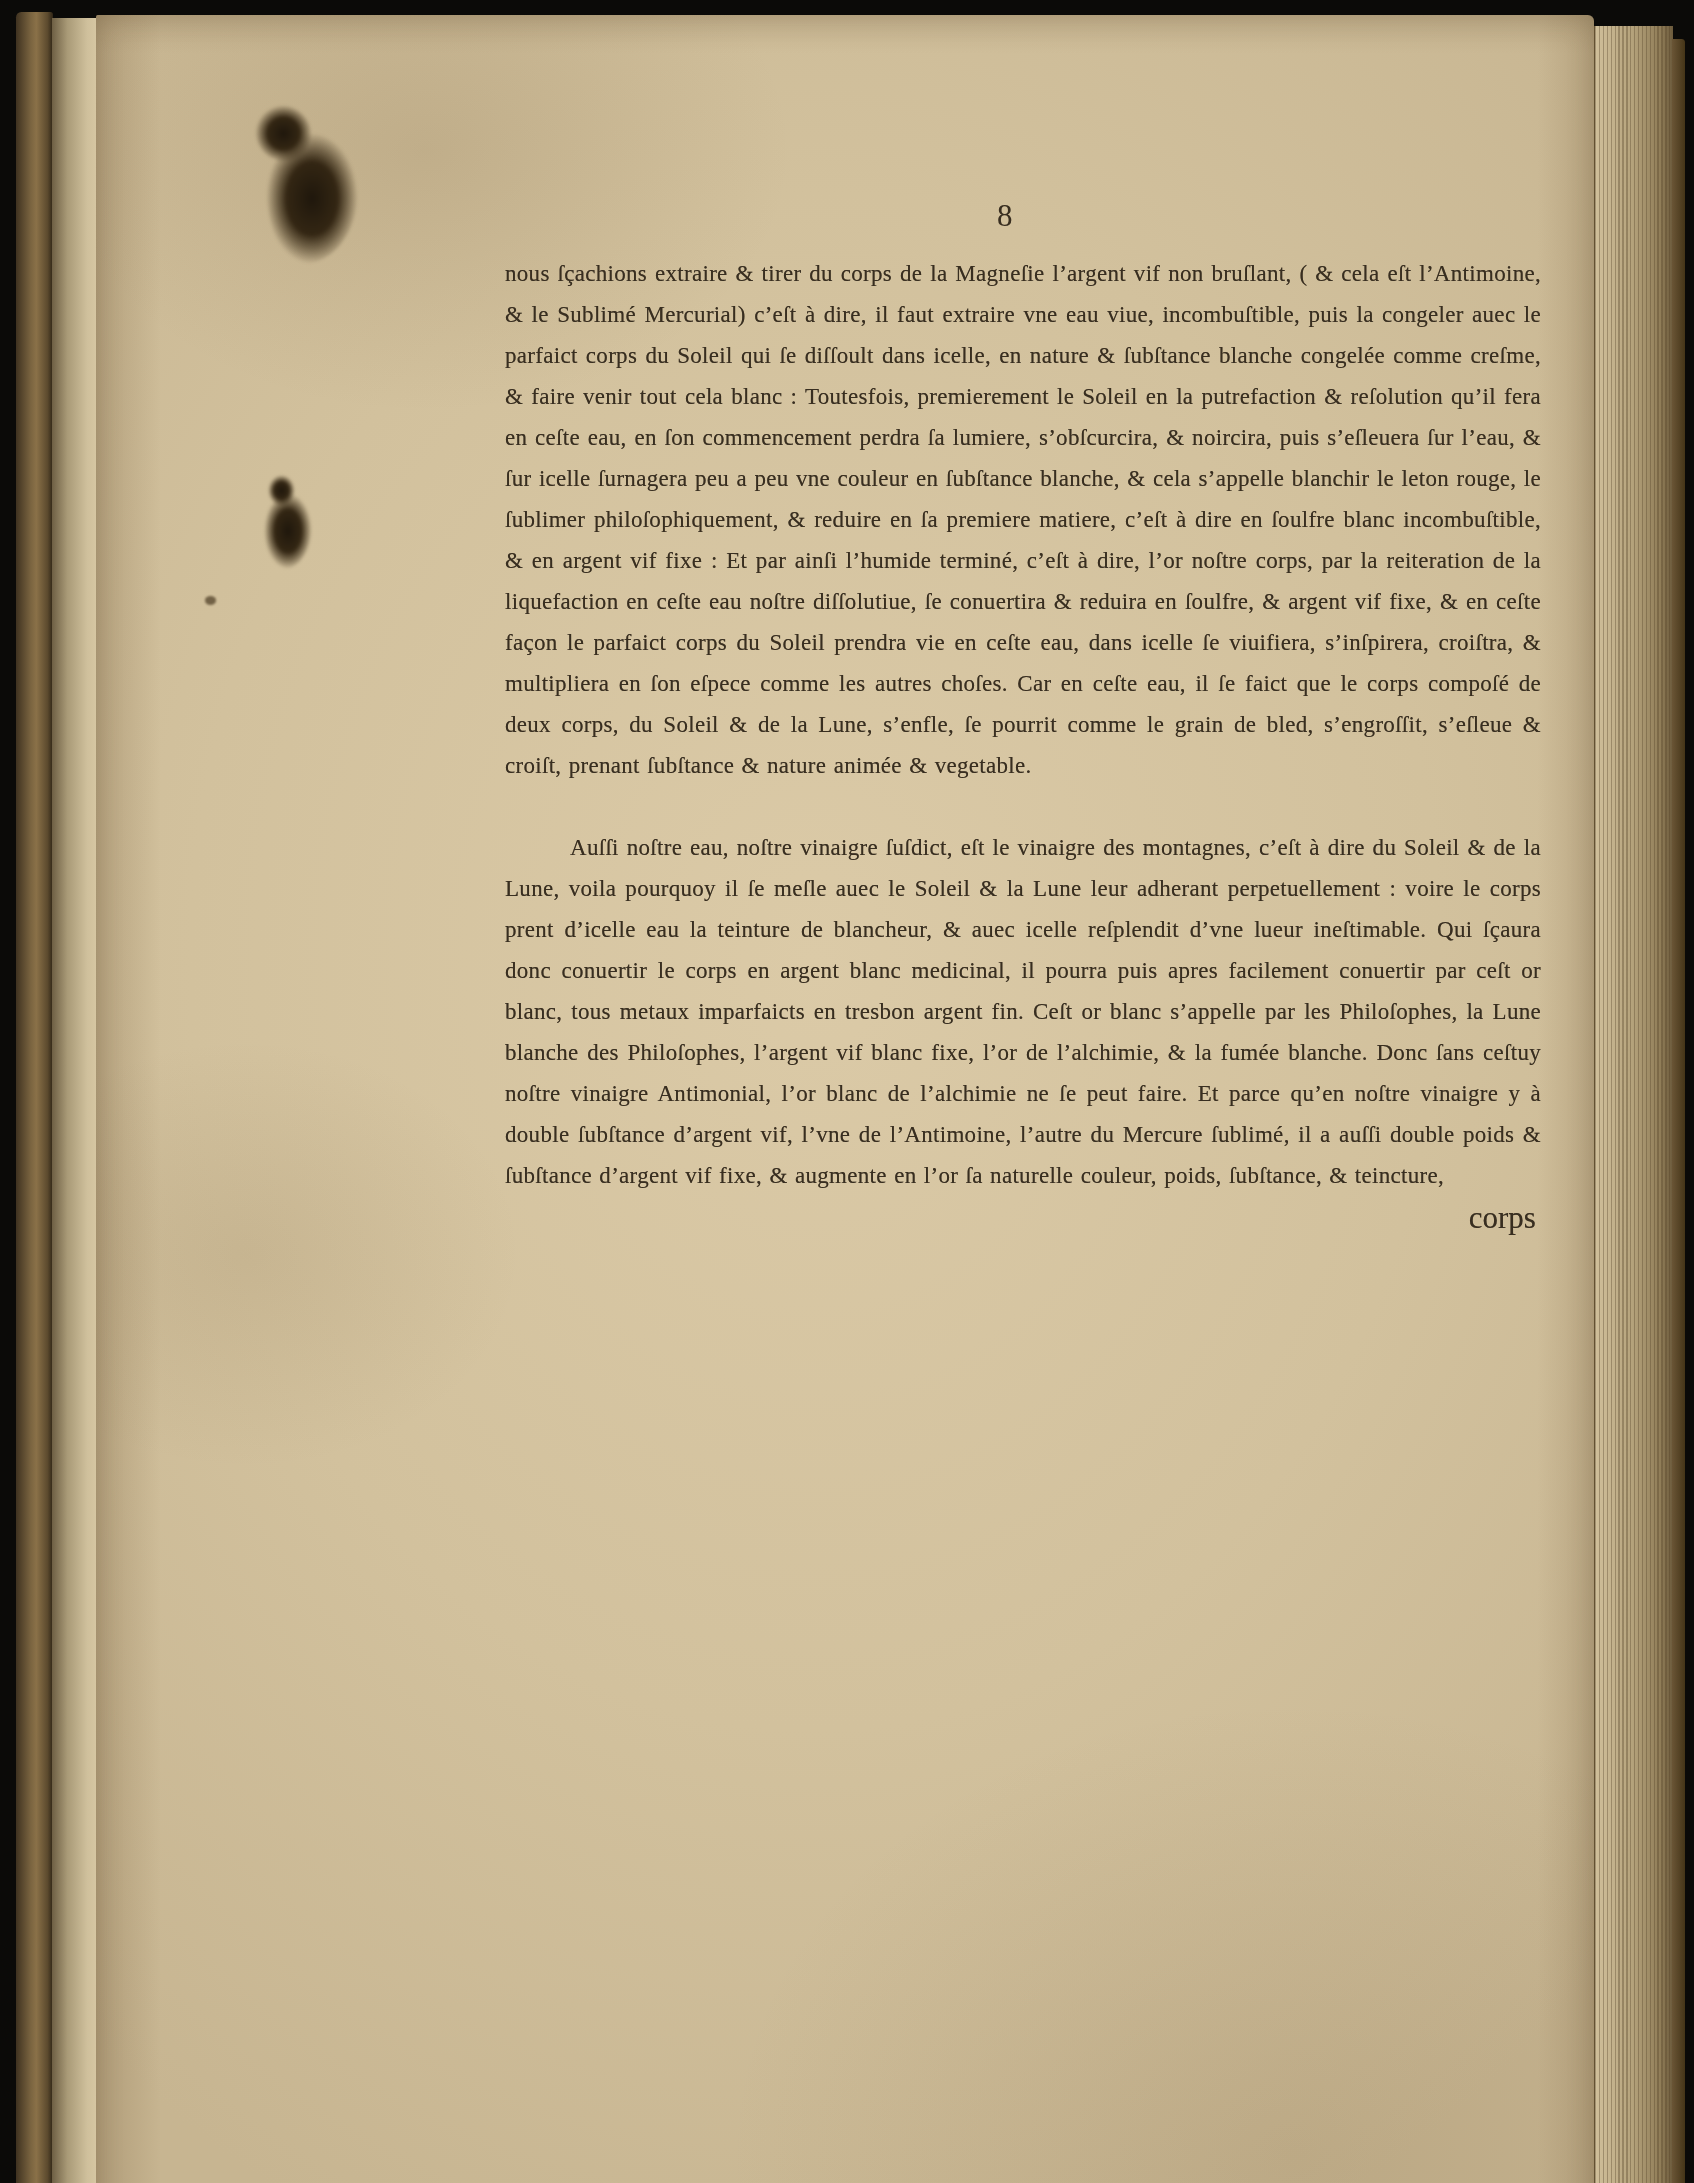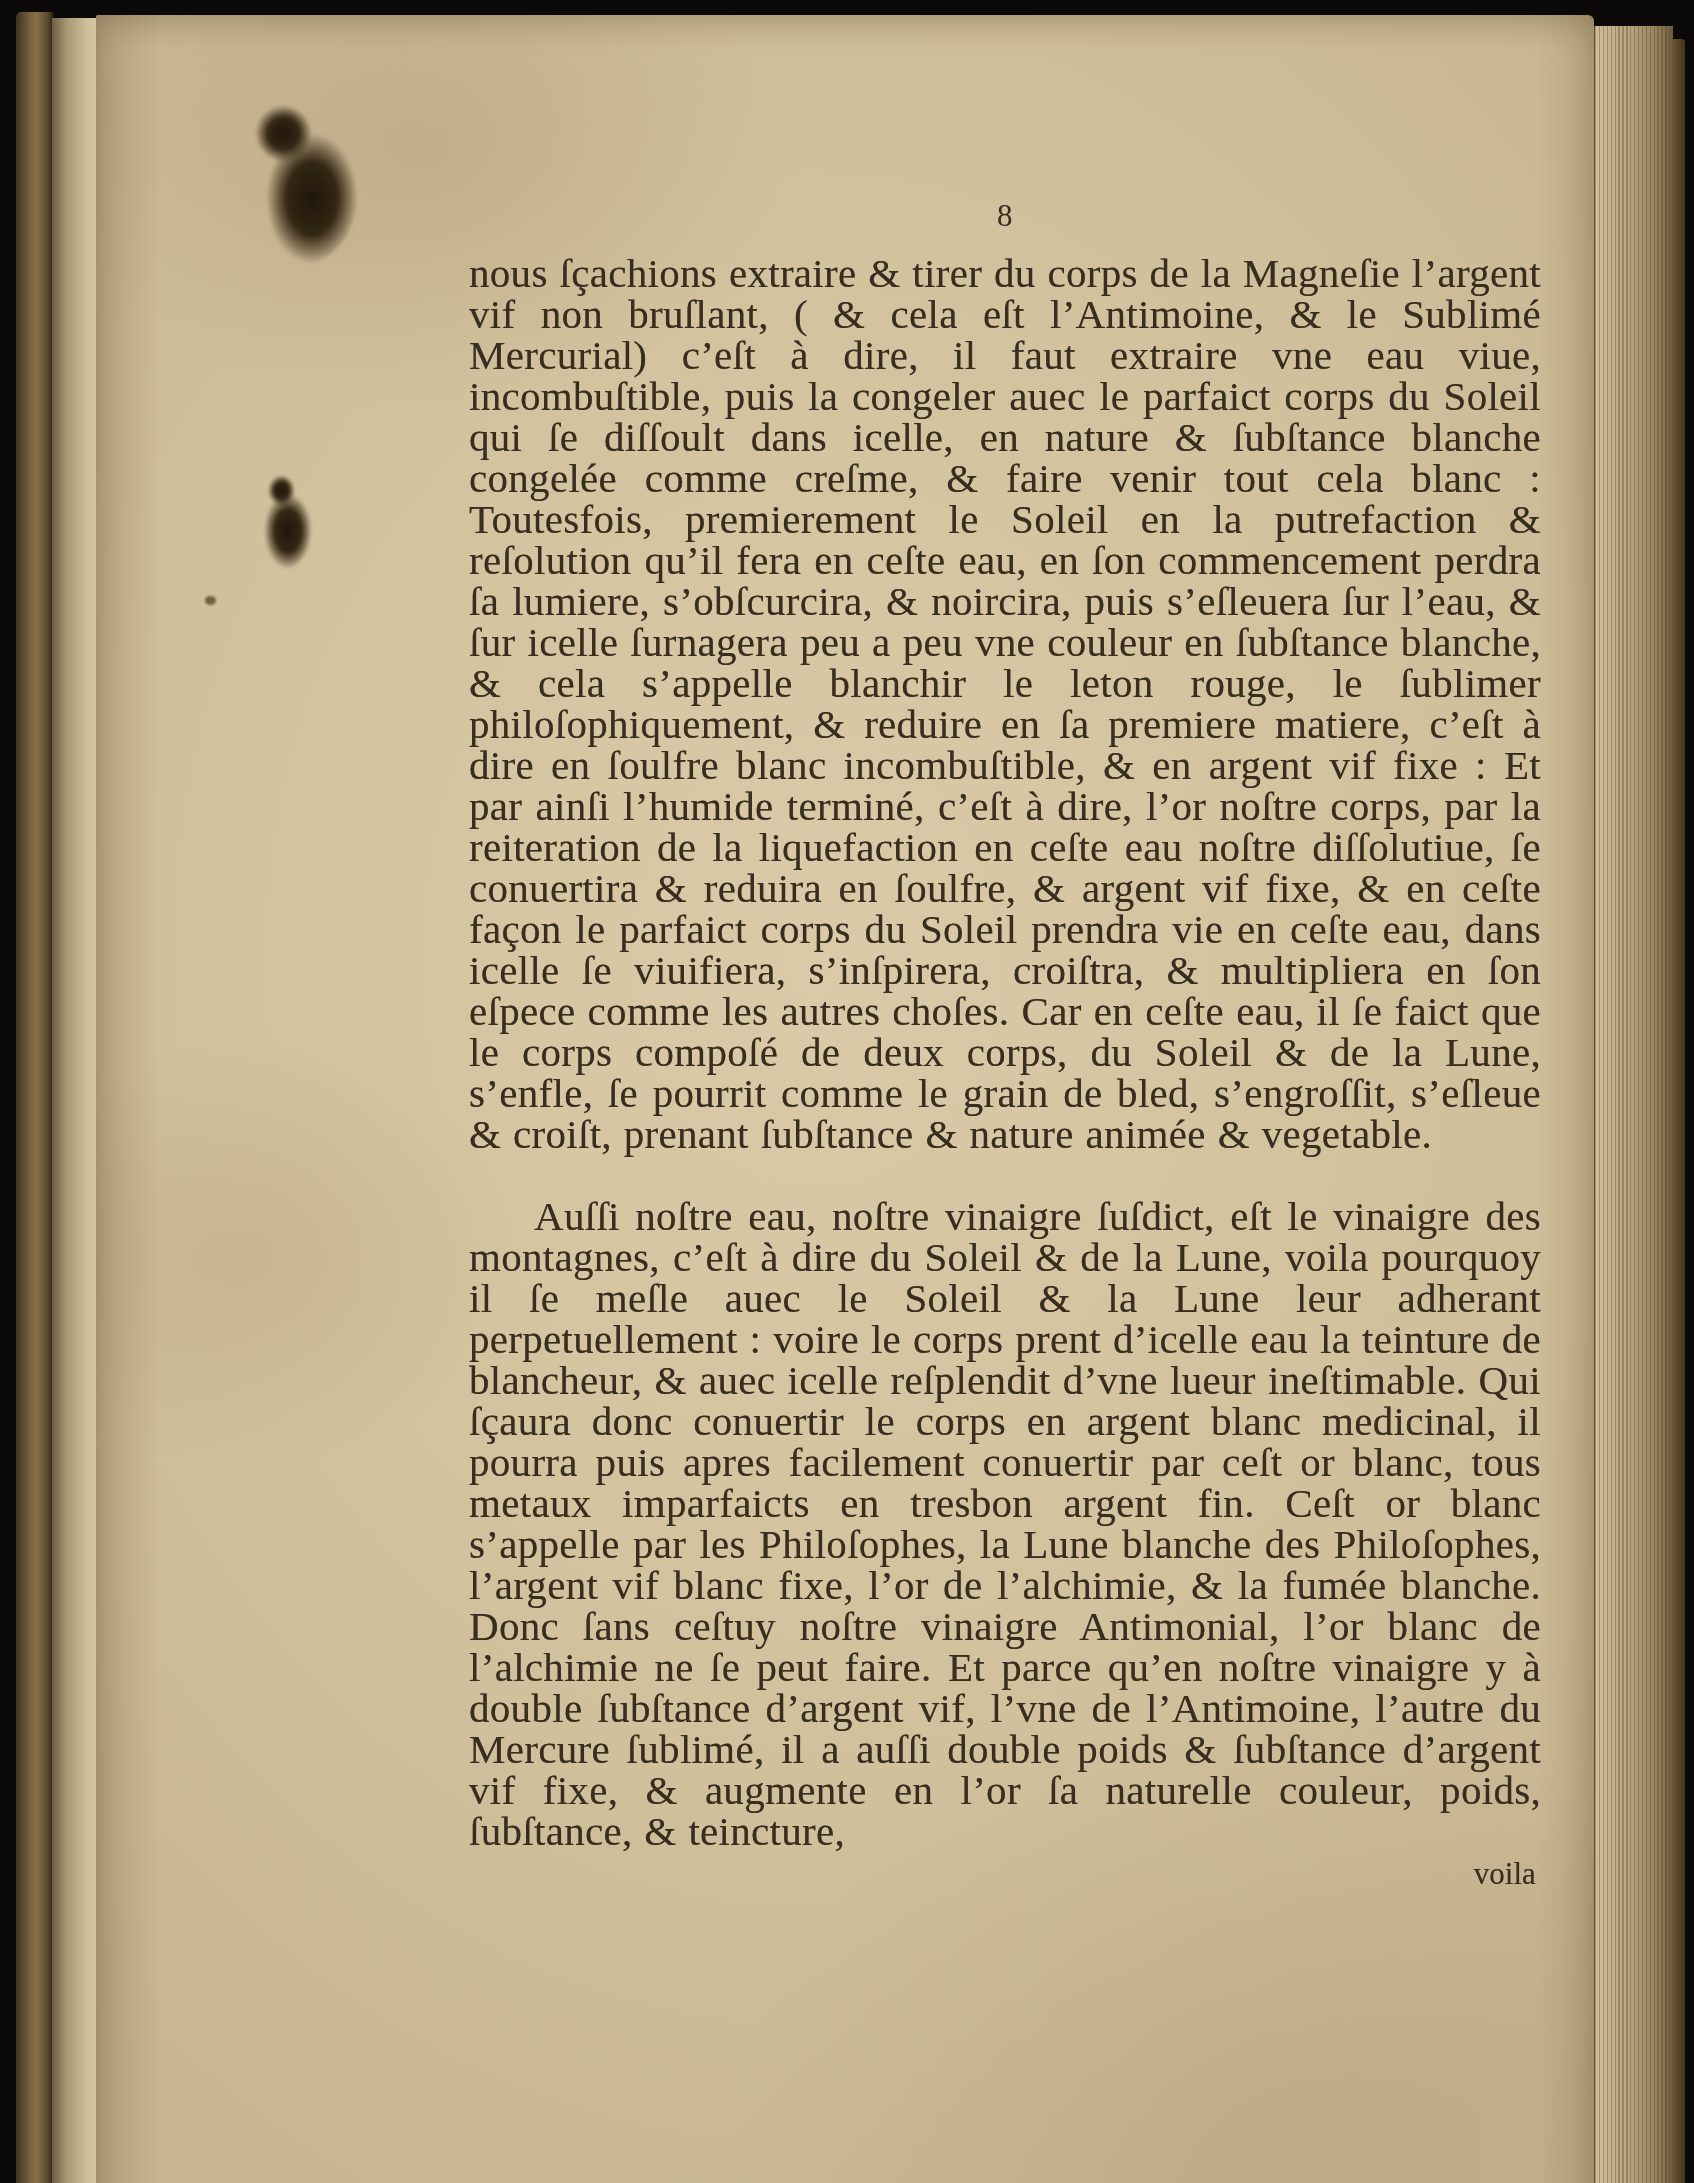--- a/index.html
+++ b/index.html
@@ -94,26 +94,27 @@
     position:absolute; left:373px; top:183px; width:1072px;
     color:var(--ink);
   }
   .page-number{
     text-align:center;
     font-size:31px;
     margin-bottom:19px;
     letter-spacing:0.4px;
   }
   p.body-par{
-    font-size:41px;
+    font-size:23px;
     line-height:41px;
     text-align:justify;
     letter-spacing:0.3px;
     word-spacing:1.3px;
     text-shadow:0 0 0.4px rgba(56,46,32,.55);
+    margin-left:36px;
   }
   .par-2{ margin-top:41px; text-indent:65px; }
   .par-3{ text-indent:39px; }
   .catchword{
     text-align:right;
     font-size:31px;
     margin-top:4.4px;
     padding-right:5.2px;
     text-shadow:0 0 0.4px rgba(56,46,32,.55);
   }
@@ -127,20 +128,20 @@
 
   <div class="page">
     <div class="ink-blot blot-1"></div>
     <div class="ink-blot blot-2"></div>
     <div class="ink-speck"></div>
 
     <div class="text-block">
       <div class="page-number">8</div>
       <p class="body-par par-1">nous ſçachions extraire &amp; tirer du corps de la Magneſie l’argent vif non bruſlant, ( &amp; cela eſt l’Antimoine, &amp; le Sublimé Mercurial) c’eſt à dire, il faut extraire vne eau viue, incombuſtible, puis la congeler auec le parfaict corps du Soleil qui ſe diſſoult dans icelle, en nature &amp; ſubſtance blanche congelée comme creſme, &amp; faire venir tout cela blanc :  Toutesfois, premierement le Soleil en la putrefaction &amp; reſolution qu’il fera en ceſte eau, en ſon commencement perdra ſa lumiere, s’obſcurcira, &amp; noircira, puis s’eſleuera ſur l’eau, &amp; ſur icelle ſurnagera peu a peu vne couleur en ſubſtance blanche, &amp; cela s’appelle blanchir le leton rouge, le ſublimer philoſophiquement, &amp; reduire en ſa premiere matiere, c’eſt à dire en ſoulfre blanc incombuſtible, &amp; en argent vif fixe :  Et par ainſi l’humide terminé, c’eſt à dire, l’or noſtre corps, par la reiteration de la liquefaction en ceſte eau noſtre diſſolutiue, ſe conuertira &amp; reduira en ſoulfre, &amp; argent vif fixe, &amp; en ceſte façon le parfaict corps du Soleil prendra vie en ceſte eau, dans icelle ſe viuifiera, s’inſpirera, croiſtra, &amp; multipliera en ſon eſpece comme les autres choſes.  Car en ceſte eau, il ſe faict que le corps compoſé de deux corps, du Soleil &amp; de la Lune, s’enfle, ſe pourrit comme le grain de bled, s’engroſſit, s’eſleue &amp; croiſt, prenant ſubſtance &amp; nature animée &amp; vegetable.</p>
       <p class="body-par par-2">Auſſi noſtre eau, noſtre vinaigre ſuſdict, eſt le vinaigre des montagnes, c’eſt à dire du Soleil &amp; de la Lune, voila pourquoy il ſe meſle auec le Soleil &amp; la Lune leur adherant perpetuellement : voire le corps prent d’icelle eau la teinture de blancheur, &amp; auec icelle reſplendit d’vne lueur ineſtimable.  Qui ſçaura donc conuertir le corps en argent blanc medicinal, il pourra puis apres facilement conuertir par ceſt or blanc, tous metaux imparfaicts en tresbon argent fin.  Ceſt or blanc s’appelle par les Philoſophes, la Lune blanche des Philoſophes, l’argent vif blanc fixe, l’or de l’alchimie, &amp; la fumée blanche.  Donc ſans ceſtuy noſtre vinaigre Antimonial, l’or blanc de l’alchimie ne ſe peut faire.  Et parce qu’en noſtre vinaigre y à double ſubſtance d’argent vif, l’vne de l’Antimoine, l’autre du Mercure ſublimé, il a auſſi double poids &amp; ſubſtance d’argent vif fixe, &amp; augmente en l’or ſa naturelle couleur, poids, ſubſtance, &amp; teincture,</p>
-      <div class="catchword">voila</div>
+      <div class="catchword">corps</div>
     </div>
   </div>
 
   <div class="fore-edge"></div>
   <div class="cover-right"></div>
 </div>
 
 
 </body></html>

